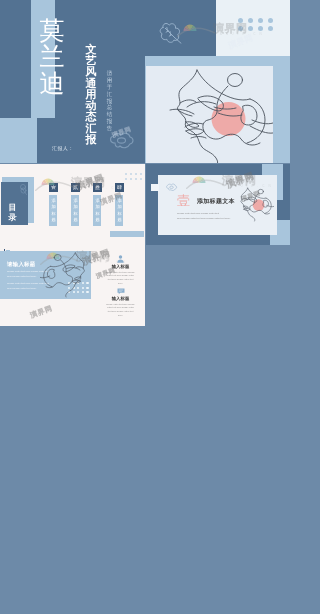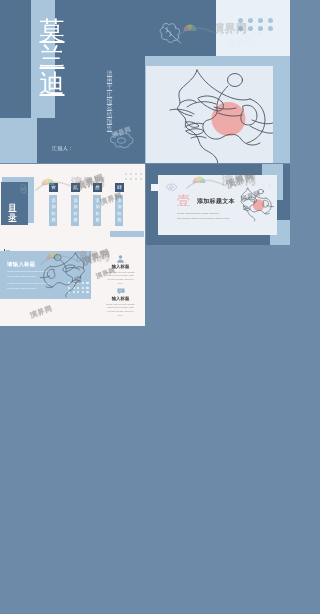--- a/index.html
+++ b/index.html
@@ -12,21 +12,21 @@
   .dotgrid{position:absolute;display:grid;}
   .dotgrid i{border-radius:50%;display:block;}
 
   
   .cover{left:0;top:0;width:290px;height:163px;background:#537292;}
   .cover .stripe{position:absolute;left:31px;top:0;width:24px;height:118px;background:#a8c5dc;}
   .cover .block{position:absolute;left:0;top:118px;width:37px;height:45px;background:#a8c5dc;}
   .cover .rblock{position:absolute;left:216px;top:0;width:74px;height:56px;background:#eaf1f6;}
   .cover .frame{position:absolute;left:145px;top:56px;width:145px;height:107px;background:#a8c5dc;}
   .cover .inner{position:absolute;left:146px;top:66px;width:127px;height:97px;background:#e4ebf3;overflow:hidden;}
-  .vtext{word-break:break-all;text-align:center;text-decoration:underline;}
+  .vtext{word-break:break-all;text-align:center;}
   .cover .ctitle{position:absolute;left:39px;top:18px;width:26px;
       color:#fff;font-size:25px;line-height:1.05;
       font-family:"Liberation Serif",serif;font-weight:normal;}
   .cover .csub{position:absolute;left:85px;top:44px;width:12px;
       color:#fff;font-size:11px;font-weight:bold;line-height:1.02;}
   .cover .ctag{position:absolute;left:106px;top:70px;width:7px;
       color:#c3d3e2;font-size:5.5px;line-height:1.25;}
   .cover .cpres{position:absolute;left:52px;top:145px;color:#dde6ef;font-size:5px;letter-spacing:.4px;}
 
   
@@ -125,20 +125,21 @@
           <path d="M72 47 C80 50 88 51 96 49"></path>
           <path d="M82 20 C75 27 70 35 71 43 C72 49 67 53 62 54 C57 55 55 61 59 67 C63 73 71 75 77 71 C83 67 91 67 95 73 C99 79 107 81 114 77"></path>
           <path d="M97 40 C104 37 111 42 111 50 C111 57 104 61 98 58 C94 56 94 49 97 45 Z"></path>
           <path d="M104 33 C113 36 119 44 119 54 C119 66 111 74 101 77"></path>
           <path d="M106 54 C113 57 121 59 127 57"></path>
           <path d="M104 60 C113 65 121 68 127 67"></path>
         </g>
       </svg>
     </div>
     <div class="ctitle vtext">莫兰迪</div>
+    <div class="csub vtext">文艺风通用动态汇报</div>
     <div class="ctag vtext">适用于汇报总结报告</div>
     <div class="cpres">汇报人：</div>
     <svg class="deco" style="position:absolute;left:108px;top:131px;" width="27" height="20" viewBox="0 0 27 20">
       <g fill="none" stroke="#7e9ab6" stroke-width="1.1">
         <path d="M7 12 C2 12 1 7 5 5 C7 2 11 2 13 4 C16 1 21 2 22 6 C26 7 26 12 22 13 C20 17 15 18 12 15 C10 17 7 16 7 12 Z"></path>
         <ellipse cx="13.5" cy="9.5" rx="4" ry="2.6"></ellipse>
       </g>
     </svg>
     <svg class="deco" style="position:absolute;left:158px;top:22px;" width="24" height="22" viewBox="0 0 30 28">
       <g fill="none" stroke="#9ab4cd" stroke-width="1.2" stroke-linecap="round" stroke-linejoin="round">

